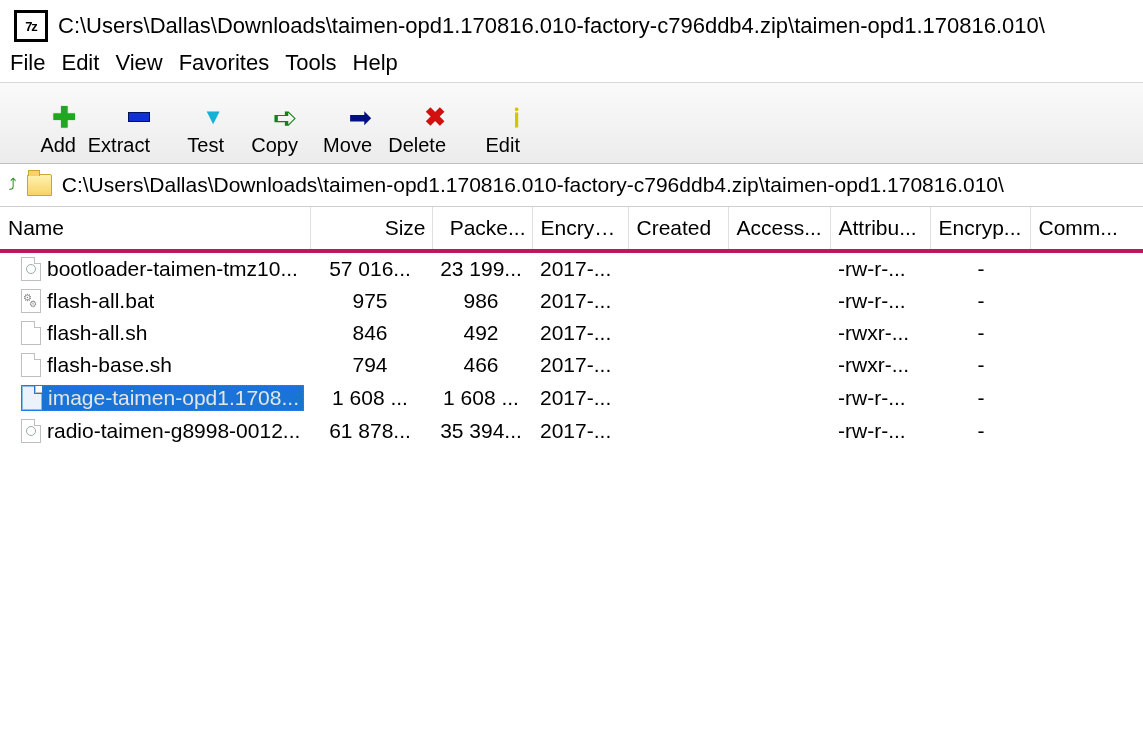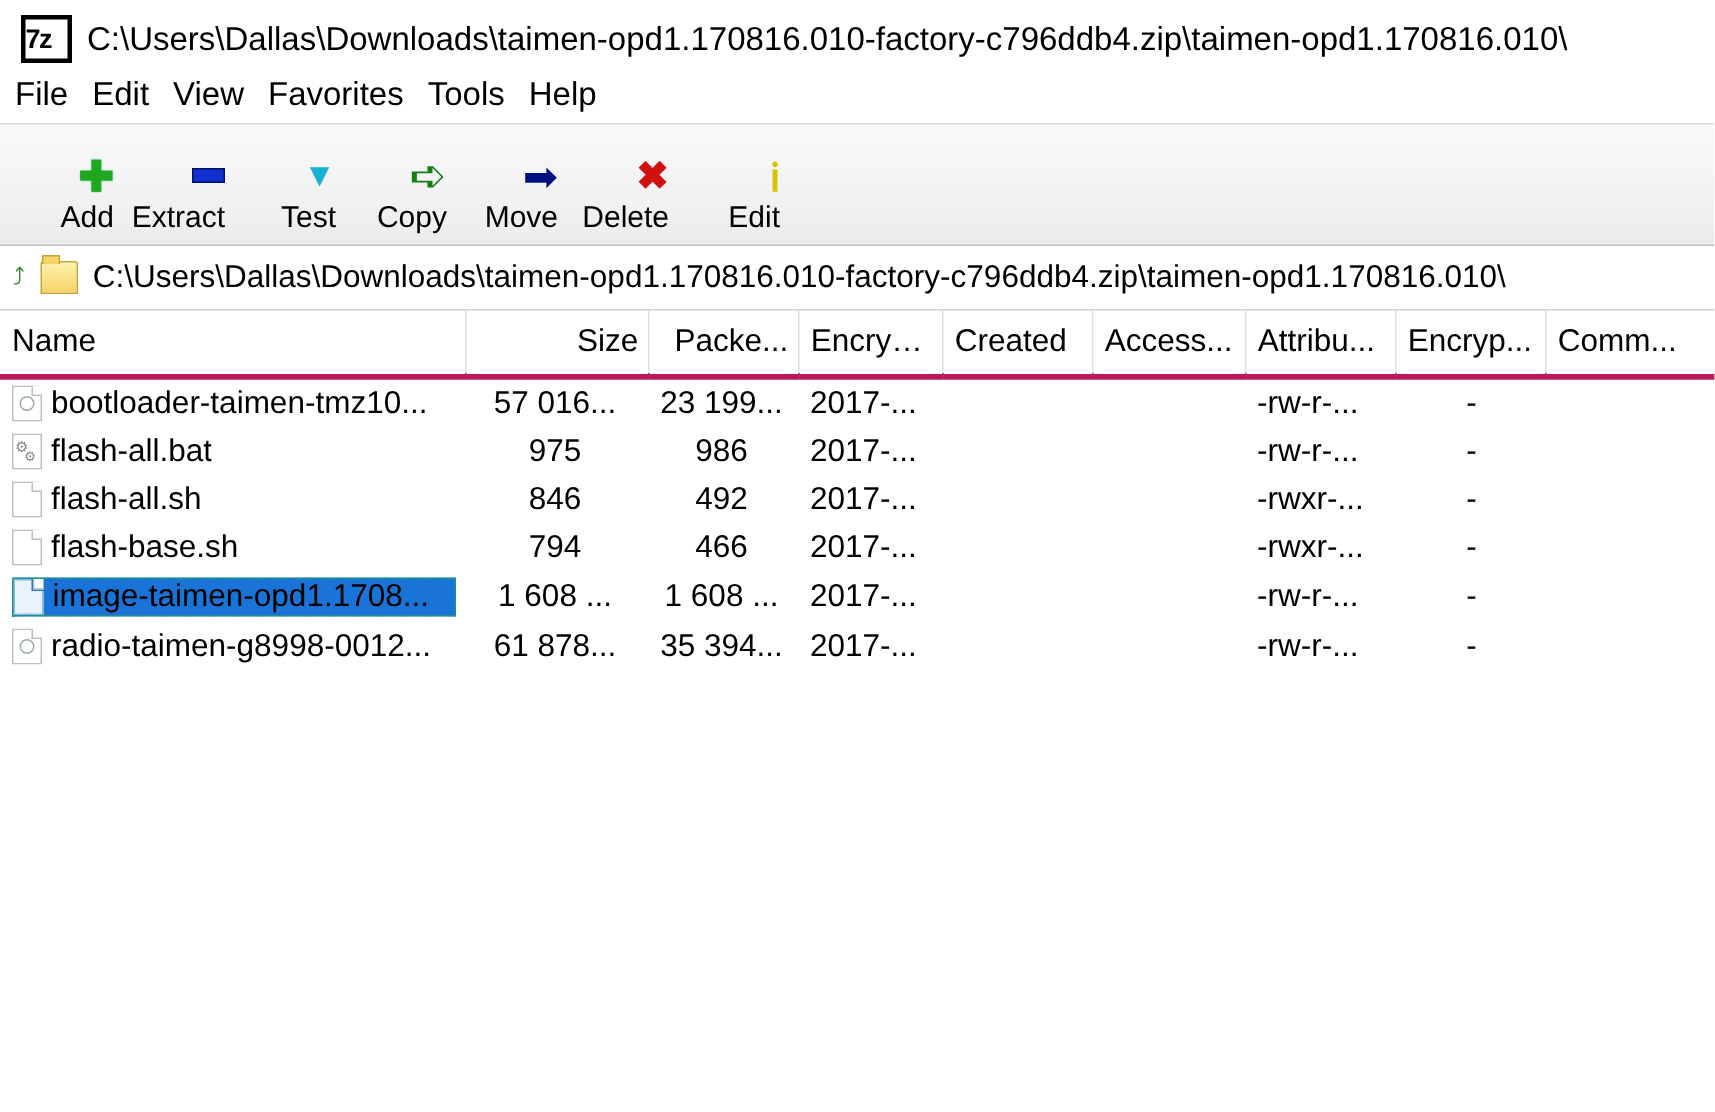--- a/index.html
+++ b/index.html
@@ -21,22 +21,23 @@
     align-items: center;
     padding: 6px 8px 0 14px;
     height: 40px;
   }
   .title-icon {
     width: 28px;
     height: 26px;
     border: 3px solid #000;
     display: flex;
     align-items: center;
+    justify-content: center;
     font-weight: bold;
-    font-size: 18px;
+    font-size: 13px;
     font-family: Arial, sans-serif;
     margin-right: 10px;
   }
   .title-icon span { letter-spacing: -1px; }
   .title-path {
     font-size: 22px;
     white-space: nowrap;
     overflow: hidden;
   }
 
@@ -143,35 +144,35 @@
   col.c-name { width: 310px; }
   col.c-size { width: 122px; }
   col.c-pack { width: 100px; }
   col.c-mod  { width: 96px; }
   col.c-crt  { width: 100px; }
   col.c-acc  { width: 102px; }
   col.c-attr { width: 100px; }
   col.c-enc  { width: 100px; }
   col.c-com  { width: 113px; }
 
-  tr.row td:first-child { padding-left: 8px; }
+  tr.row td:first-child { padding-left: 21px; }
   tr.row .cell-name { display:flex; align-items:center; gap:6px; overflow:hidden; }
   tr.row .fname { overflow:hidden; text-overflow:ellipsis; }
 
   
   .fic { width:18px; height:22px; flex:0 0 18px; border:1px solid #bfbfbf; background:#fff; position:relative; }
   .fic::after { content:""; position:absolute; right:-1px; top:-1px; width:6px; height:6px; background:#fff; border-left:1px solid #bfbfbf; border-bottom:1px solid #bfbfbf; }
   .fic.img .dot { position:absolute; left:4px; top:6px; width:8px; height:8px; border:1px solid #9aa; border-radius:50%; }
   .fic.bat::before { content:"⚙"; position:absolute; left:1px; top:2px; font-size:10px; color:#888; }
   .fic.bat::after { content:"⚙"; position:absolute; left:7px; top:9px; font-size:9px; color:#888; background:none; border:none; width:auto; height:auto; }
   .fic.zip { border-color:#6aa0cf; background:#eaf3fb; }
   .fic.zip::before { content:"z"; position:absolute; right:-3px; top:-3px; background:#2277cc; color:#fff; font-size:9px; width:10px; height:10px; line-height:10px; text-align:center; }
 
   tr.selected td { }
-  tr.selected .cell-name { background:#1a74d8; color:#000000; border:1px dotted #2a4; }
+  tr.selected .cell-name { background:#1a74d8; color:#e5e5e5; border:1px dotted #2a4; }
   tr.selected .cell-name .fic { border-color:#8ab8e6; }
 
 </style>
 </head>
 <body>
 
 <div class="titlebar">
   <div class="title-icon">
       <span>7z</span>
     </div>

